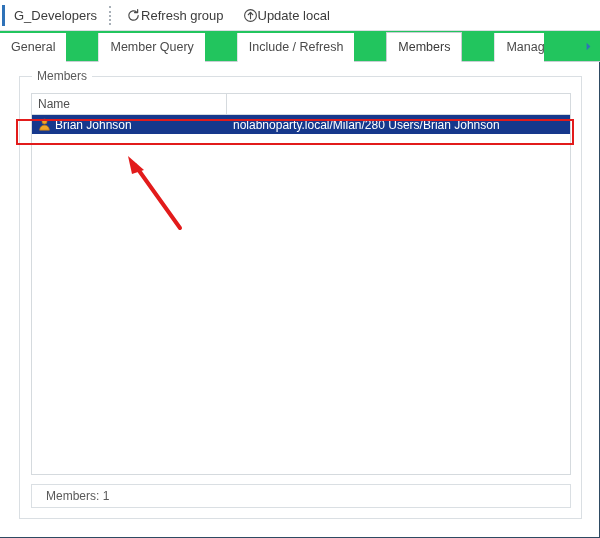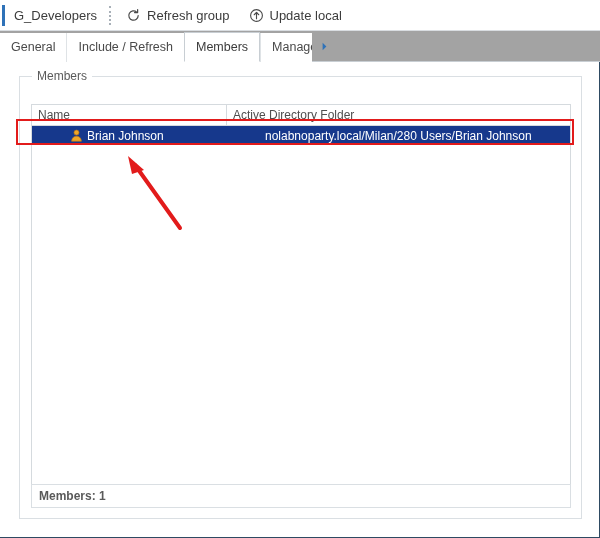--- a/index.html
+++ b/index.html
@@ -55,42 +55,42 @@
   .cmd-sep {
     width: 0;
     height: 19px;
     margin: 0 9px 0 12px;
     border-left: 2px dotted #a8b0b8;
     flex: 0 0 auto;
   }
   .cmd-button {
     display: flex;
     align-items: center;
-    gap: 6px;
     padding: 3px 6px;
     font-size: 13px;
     color: #3c3c3c;
     cursor: pointer;
     white-space: nowrap;
     background: transparent;
     border: none;
     font-family: inherit;
   }
   .cmd-button + .cmd-button { margin-left: 7px; }
   .cmd-icon { width: 15px; height: 15px; flex: 0 0 auto; display:block; }
 
   
   #tab-strip {
     position: absolute;
     left: 0; top: 31px;
     width: 600px; height: 31px;
-    background: #a3a3a3;
+    background: #22c55e;
     box-sizing: border-box;
     display: flex;
     align-items: flex-end;
+    gap: 32px;
   }
   #tab-strip::after {
     content: "";
     position: absolute;
     left: 0; right: 0; bottom: 0;
     height: 1px;
     background: #c8ced3;
   }
   .tab {
     position: relative;
@@ -155,21 +155,21 @@
     left: 12px; top: -8px;
     background: #ffffff;
     padding: 0 5px;
     font-size: 12px;
     color: #5a5a5a;
   }
 
   
   #members-list {
     position: absolute;
-    left: 11px; top: 27px;
+    left: 11px; top: 16px;
     width: 540px;
     height: 382px;
     box-sizing: border-box;
     border: 1px solid #d5dade;
     background: #ffffff;
     overflow: hidden;
   }
   #list-header {
     display: flex;
     height: 21px;
@@ -192,21 +192,20 @@
   .list-row {
     display: flex;
     align-items: center;
     height: 19px;
     box-sizing: border-box;
     cursor: pointer;
   }
   .list-row.selected {
     background: #16388c;
     color: #ffffff;
-    padding-left: 32px;
   }
   .cell {
     font-size: 12px;
     box-sizing: border-box;
     padding-left: 6px;
     white-space: nowrap;
     overflow: hidden;
     display: flex;
     align-items: center;
     gap: 4px;
@@ -219,24 +218,23 @@
   #status-bar {
     position: absolute;
     left: 11px; top: 407px;
     width: 540px;
     height: 24px;
     box-sizing: border-box;
     border: 1px solid #dadfe3;
     background: #ffffff;
     display: flex;
     align-items: center;
-    padding-left: 7px;
+    padding-left: 14px;
     font-size: 12px;
     color: #5a5a5a;
-    font-weight: bold;
   }
 
   
   #selection-highlight {
     position: absolute;
     left: 16px; top: 119px;
     width: 558px;
     height: 26px;
     box-sizing: border-box;
     border: 2px solid #e21b1b;
@@ -280,20 +278,21 @@
           <path d="M8 11.4 L8 4.9" fill="none" stroke="#4a4a4a" stroke-width="1.2" stroke-linecap="round"></path>
           <path d="M5.6 7.2 L8 4.7 L10.4 7.2" fill="none" stroke="#4a4a4a" stroke-width="1.2" stroke-linecap="round" stroke-linejoin="round"></path>
         </svg>
       </span>
       <span>Update local</span>
     </button>
   </div>
 
   <div id="tab-strip">
     <div class="tab">General</div>
+    <div class="tab">Member Query</div>
     <div class="tab">Include / Refresh</div>
     <div class="tab active">Members</div>
     <div class="tab truncated">Manage</div>
     <div class="tab-overflow">
       <span>
         <svg width="11" height="11" viewBox="0 0 11 11">
           <path d="M3.6 1.8 L7.4 5.5 L3.6 9.2 Z" fill="#2f72b8"></path>
         </svg>
       </span>
     </div>
@@ -301,21 +300,20 @@
 
   <div id="content-panel">
 
     <div id="members-groupbox">
       <div id="members-groupbox-label">Members</div>
 
       <div id="members-list">
 
         <div id="list-header">
           <div class="col-head name">Name</div>
-          <div class="col-head folder">Active Directory Folder</div>
         </div>
 
         <div class="list-row selected">
           <div class="cell name">
             <span>
               <svg class="user-icon" viewBox="0 0 13 13">
                 <circle cx="6.5" cy="3.6" r="2.5" fill="#f0a626" stroke="#b9741a" stroke-width="0.7"></circle>
                 <path d="M1.6 12.2 C1.9 8.6 4.1 7.2 6.5 7.2 C8.9 7.2 11.1 8.6 11.4 12.2 Z" fill="#f0a626" stroke="#b9741a" stroke-width="0.7"></path>
               </svg>
             </span>

